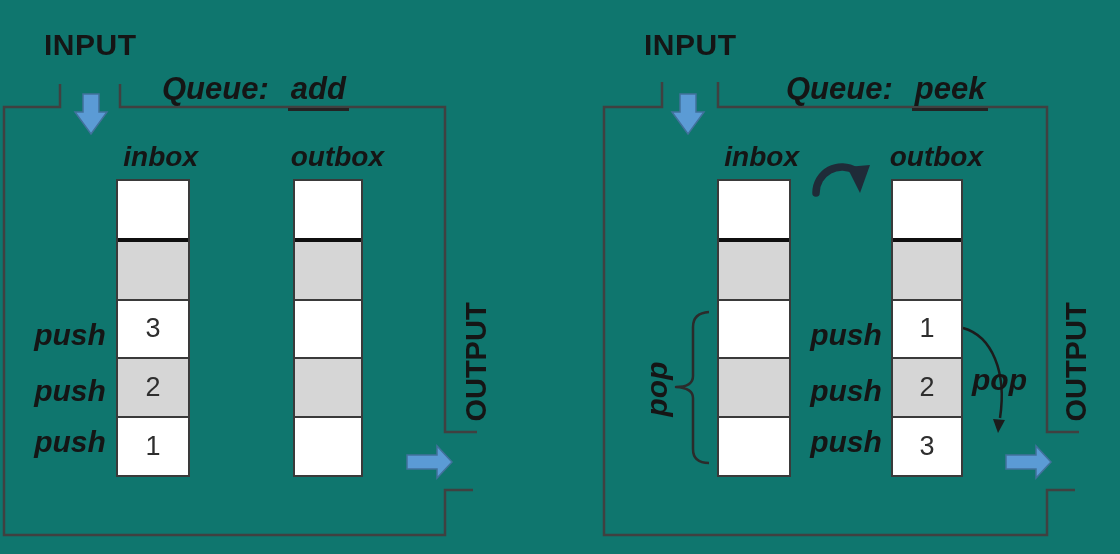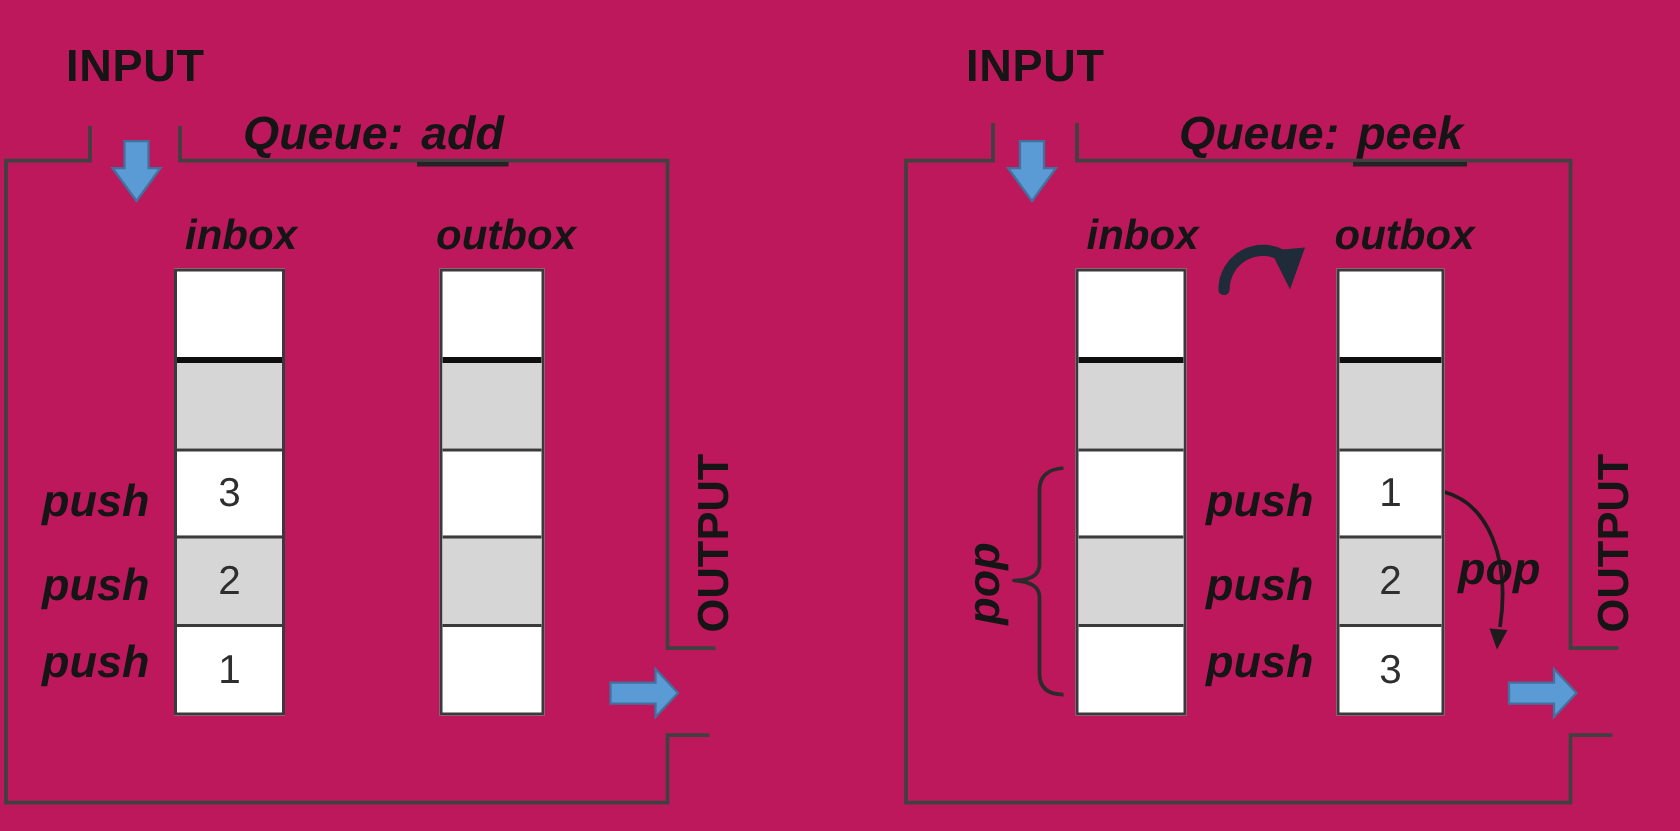--- a/index.html
+++ b/index.html
@@ -1,24 +1,24 @@
 <!DOCTYPE html>
 <html><head>
 <meta charset="utf-8">
 <style>
   html,body{margin:0;padding:0;background:#ffffff;}
-  #canvas{position:relative;width:1120px;height:554px;background:#be185d;overflow:hidden;
+  #canvas{position:relative;width:1120px;height:554px;background:#0f766e;overflow:hidden;
           font-family:"Liberation Sans", sans-serif;color:#151515;}
   svg.layer{position:absolute;left:0;top:0;width:1120px;height:554px;}
   .lbl{position:absolute;white-space:nowrap;}
   .input-lbl{font-weight:bold;font-size:30px;letter-spacing:0.5px;}
   .title{font-style:italic;font-weight:bold;font-size:31px;}
-  .title .op{display:inline-block;margin-left:9px;border-bottom:3.5px solid #232323;padding:0 3px 1px 3px;}
+  .title .op{display:inline-block;margin-left:19px;border-bottom:3.5px solid #232323;padding:0 3px 1px 3px;}
   .boxlbl{font-style:italic;font-weight:bold;font-size:28px;text-align:right;}
-  .pushlbl{font-style:italic;font-weight:bold;font-size:30px;text-align:left;line-height:36px;}
+  .pushlbl{font-style:italic;font-weight:bold;font-size:30px;text-align:center;line-height:36px;}
   .poplbl{font-style:italic;font-weight:bold;font-size:30px;}
   .outputlbl{font-weight:bold;font-size:29px;text-align:center;transform:rotate(-90deg);line-height:32px;}
   .rotpop{font-style:italic;font-weight:bold;font-size:30px;text-align:center;transform:rotate(-90deg);line-height:36px;}
   .stack{position:absolute;display:flex;flex-direction:column;border:2.5px solid #3a3a3a;
          background:#ffffff;box-sizing:border-box;}
   .cell{flex:1;display:flex;align-items:center;justify-content:center;
         font-size:27px;color:#2e2e2e;}
   .cell.gray{background:#d6d6d6;}
   .cell.div2{border-top:2px solid #3a3a3a;}
   .cell.thick{border-top:4px solid #0f0f0f;}

